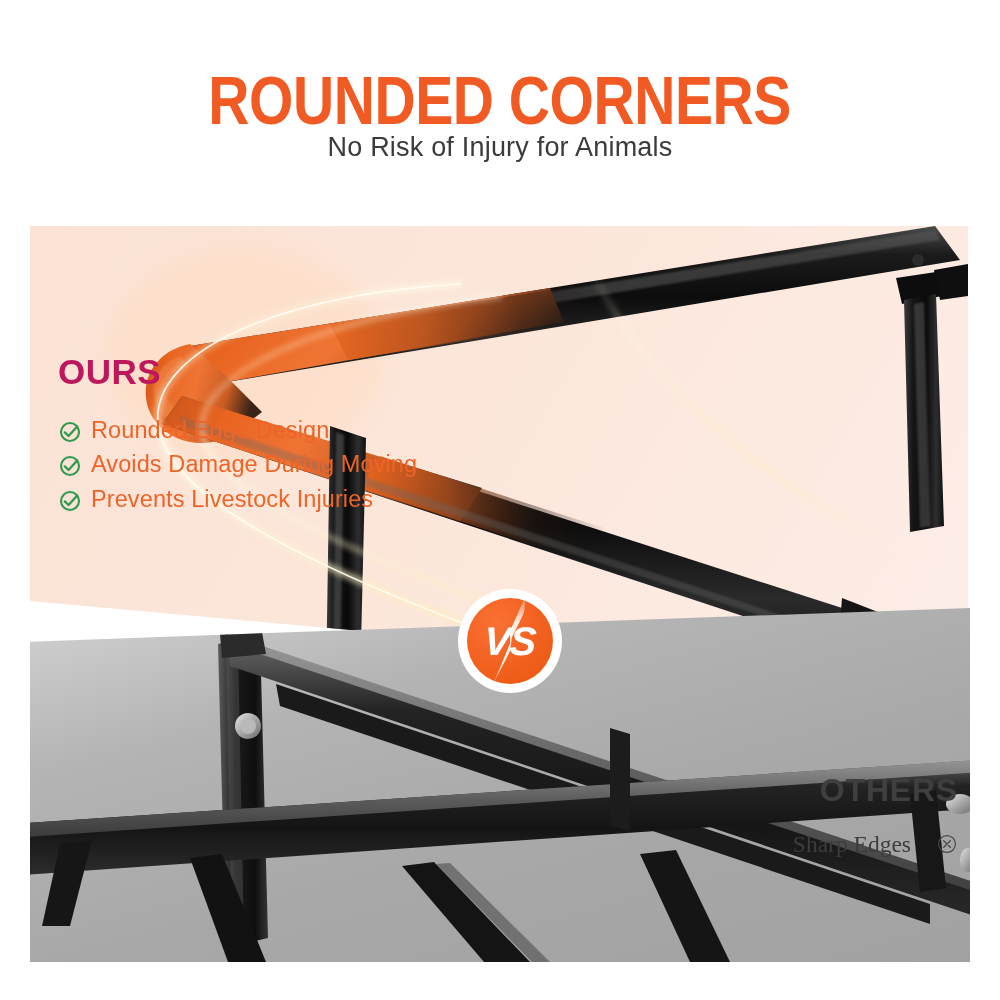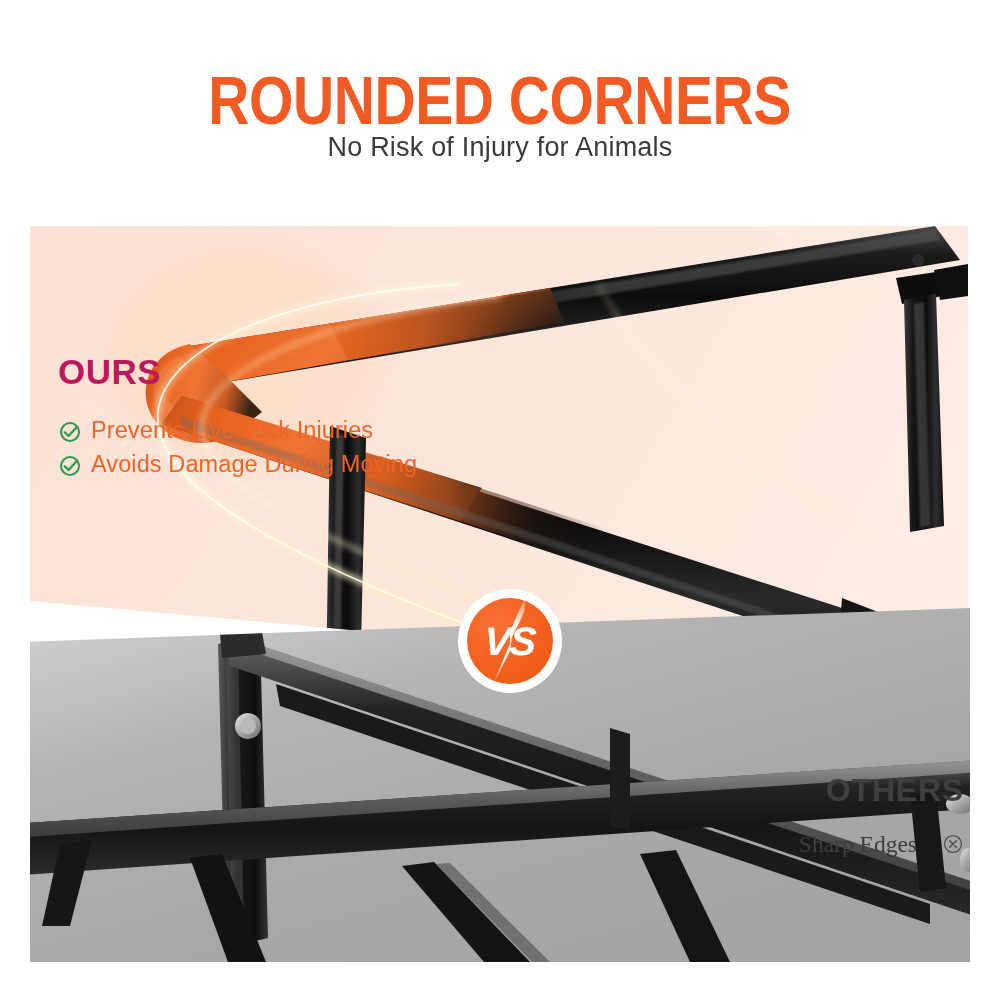--- a/index.html
+++ b/index.html
@@ -74,21 +74,21 @@
     margin-bottom: 2px;
   }
   .feature-text {
     font-size: 23.5px; color: #EE6428; line-height: 1.38; font-weight: 400;
     letter-spacing: 0.1px;
   }
   .check-icon { flex: 0 0 auto; width: 24px; height: 24px; margin-top: 6px; }
 
   
   .others {
-    position: absolute; right: 36px; top: 772px; width: 420px; text-align: right;
+    position: absolute; right: 42px; top: 772px; width: 420px; text-align: right;
   }
   .others-title {
     font-size: 32px; font-weight: 700; color: #3f3f3f; letter-spacing: 0.8px;
     margin-bottom: 20px;
   }
   .con-list { list-style: none; }
   .con-item {
     display: flex; align-items: center; justify-content: flex-end; gap: 25px;
     margin-bottom: 7px;
     font-family: Liberation Serif, serif;
@@ -295,30 +295,39 @@
     <div class="ours">
       <div class="ours-title">OURS</div>
       <ul class="feature-list">
         <li class="feature-item">
           <span class="check-icon">
             <svg viewBox="0 0 24 24" width="24" height="24">
               <circle cx="12" cy="12" r="9" fill="none" stroke="#2E9B4F" stroke-width="2.1"></circle>
               <path d="M6.8 12.4 L10.6 16 L19.2 6.4" fill="none" stroke="#2E9B4F" stroke-width="2.3" stroke-linecap="round" stroke-linejoin="round"></path>
             </svg>
           </span>
-          <span class="feature-text">Prevents Livestock Injuries</span>
+          <span class="feature-text">Rounded Edge Design</span>
         </li>
         <li class="feature-item">
           <span class="check-icon">
             <svg viewBox="0 0 24 24" width="24" height="24">
               <circle cx="12" cy="12" r="9" fill="none" stroke="#2E9B4F" stroke-width="2.1"></circle>
               <path d="M6.8 12.4 L10.6 16 L19.2 6.4" fill="none" stroke="#2E9B4F" stroke-width="2.3" stroke-linecap="round" stroke-linejoin="round"></path>
             </svg>
           </span>
           <span class="feature-text">Avoids Damage During Moving</span>
+        </li>
+        <li class="feature-item">
+          <span class="check-icon">
+            <svg viewBox="0 0 24 24" width="24" height="24">
+              <circle cx="12" cy="12" r="9" fill="none" stroke="#2E9B4F" stroke-width="2.1"></circle>
+              <path d="M6.8 12.4 L10.6 16 L19.2 6.4" fill="none" stroke="#2E9B4F" stroke-width="2.3" stroke-linecap="round" stroke-linejoin="round"></path>
+            </svg>
+          </span>
+          <span class="feature-text">Prevents Livestock Injuries</span>
         </li>
       </ul>
     </div>
 
     <div class="others">
       <div class="others-title">OTHERS</div>
       <ul class="con-list">
         <li class="con-item">
           <span class="con-text">Sharp Edges</span>
           <span class="x-icon">

